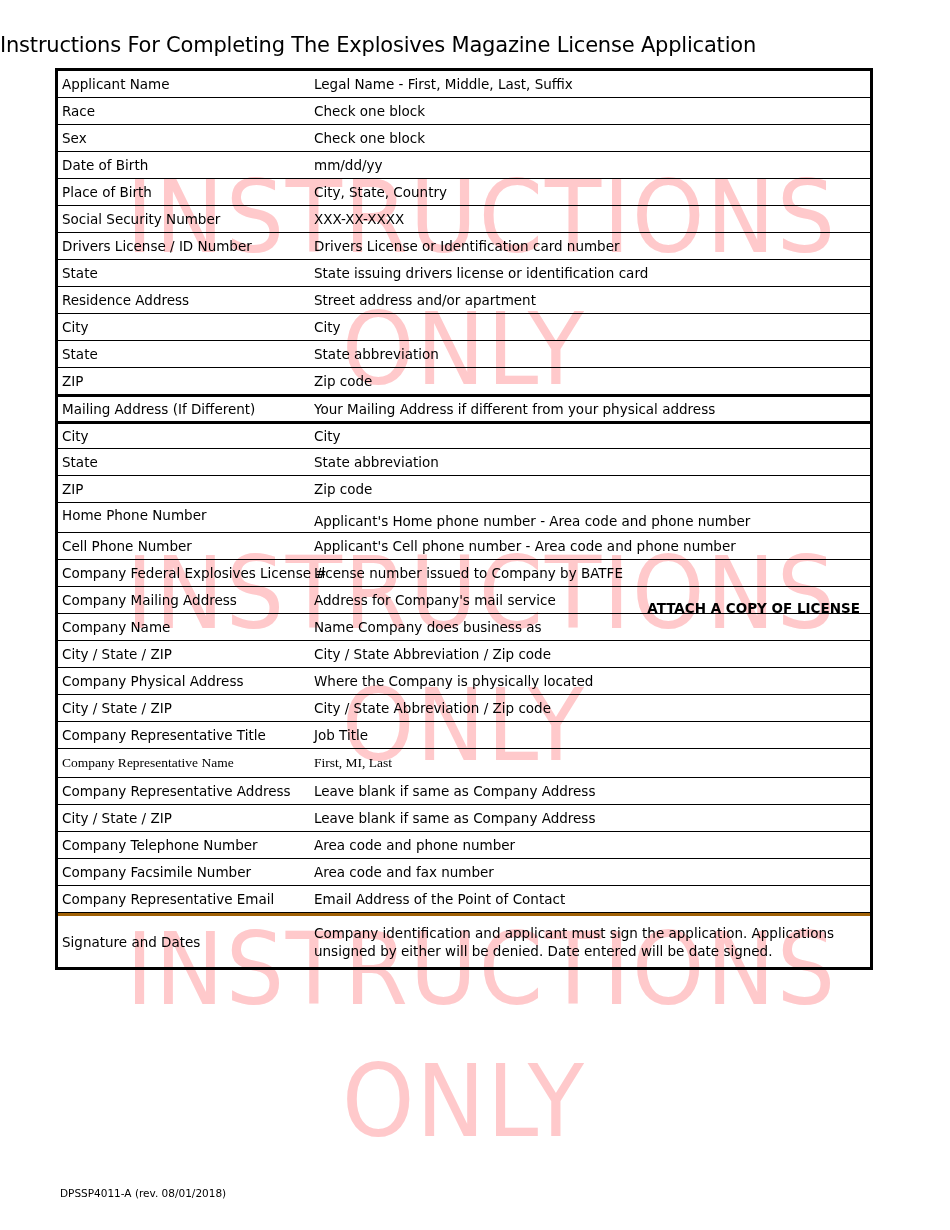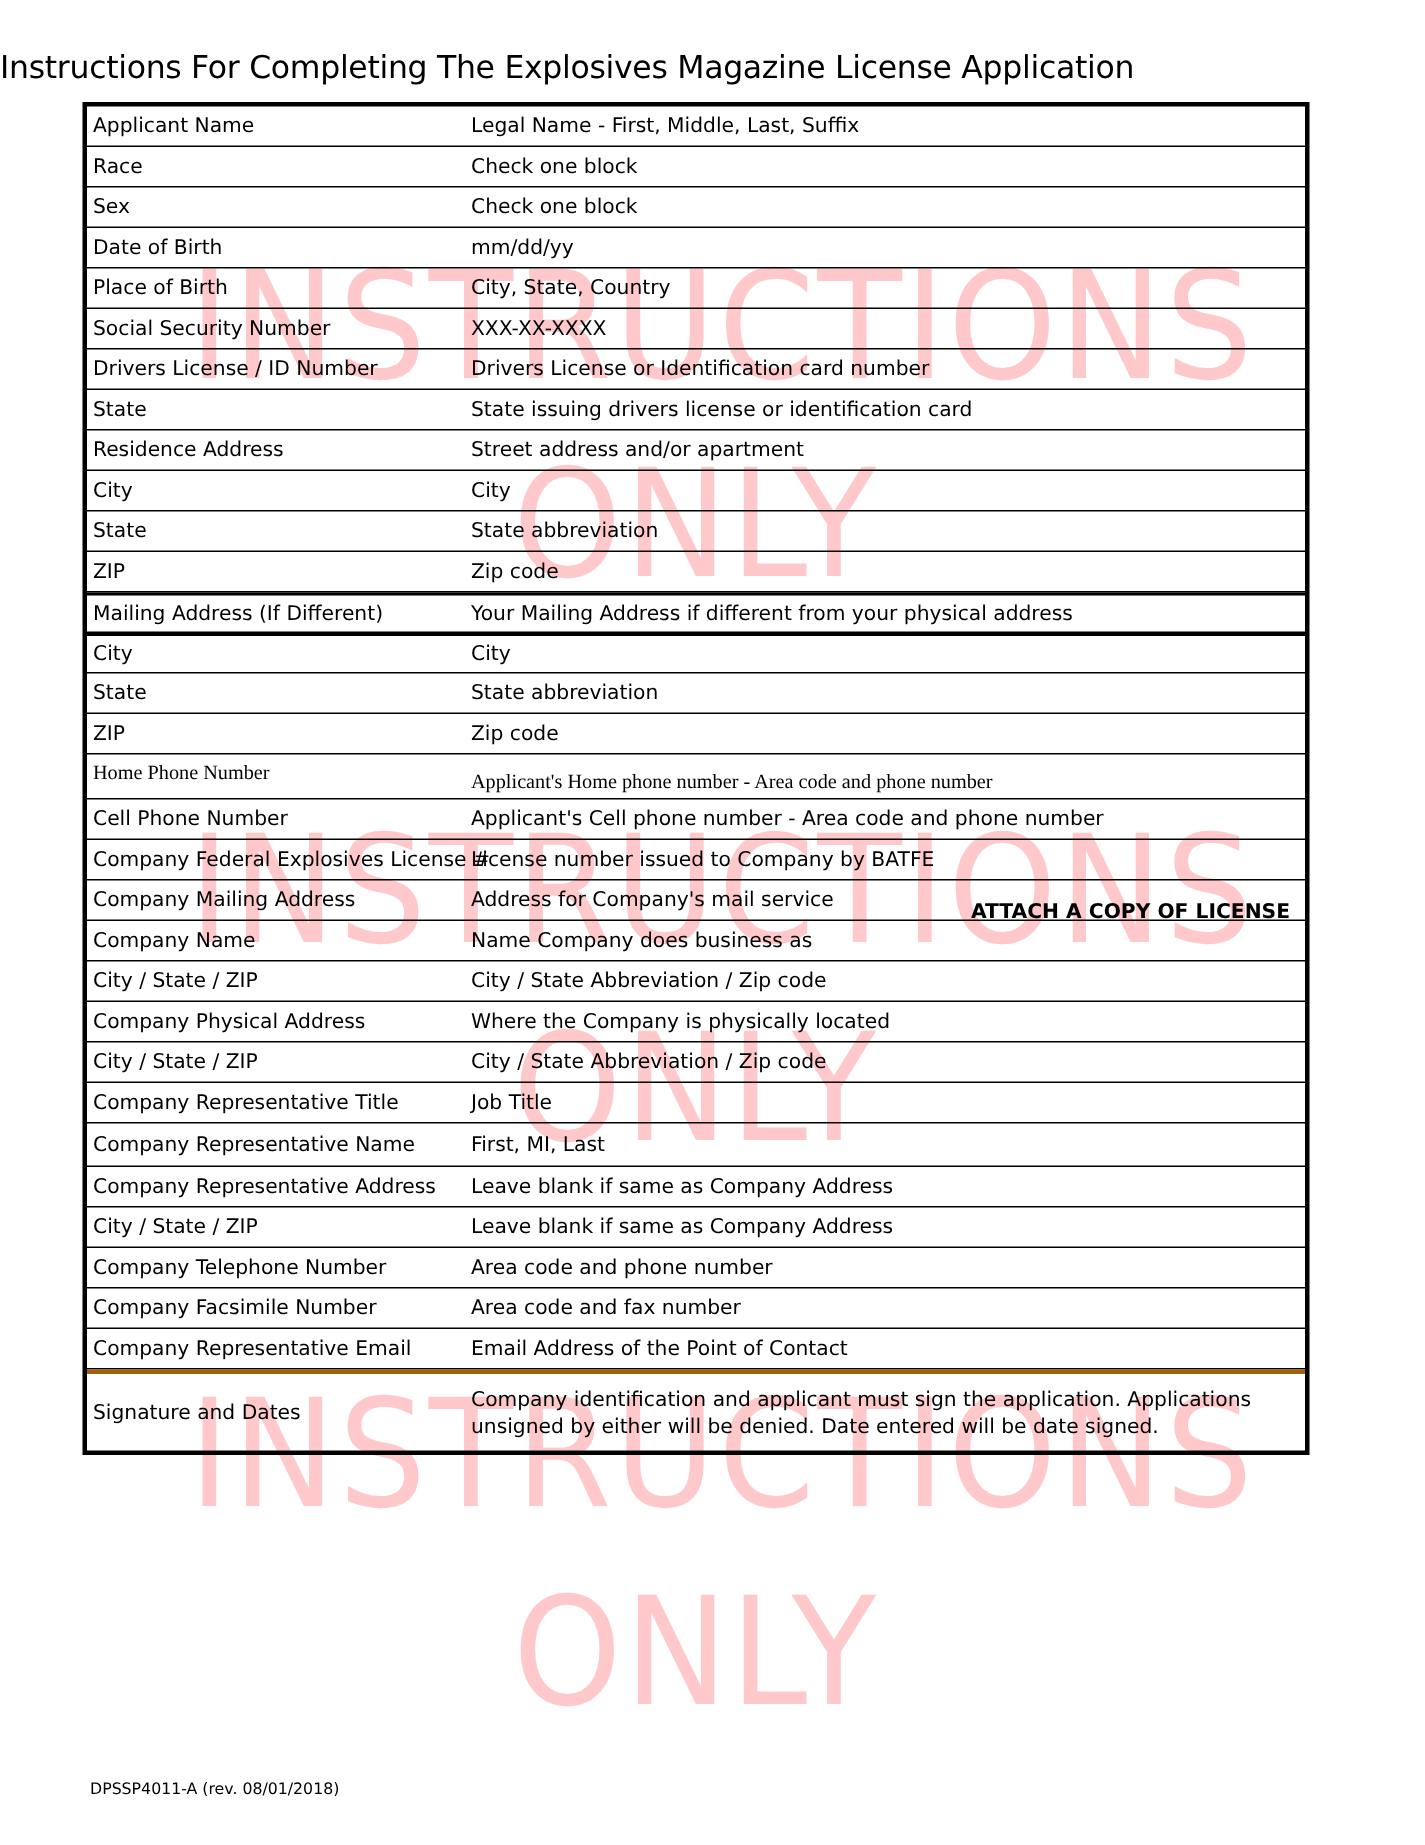--- a/index.html
+++ b/index.html
@@ -92,21 +92,21 @@
       <span class="c2">City</span>
     </div>
   <div class="row">
       <span class="c1">State</span>
       <span class="c2">State abbreviation</span>
     </div>
   <div class="row">
       <span class="c1">ZIP</span>
       <span class="c2">Zip code</span>
     </div>
-  <div class="row" style="height:30px;font-family:Liberation Serif, serif;">
+  <div class="row" style="height:30px;">
       <span class="c1" style="align-self:flex-start;padding-top:4px;">Home Phone Number</span>
       <span class="c2" style="align-self:flex-end;padding-bottom:3px;">Applicant's Home phone number - Area code and phone number</span>
     </div>
   <div class="row">
       <span class="c1">Cell Phone Number</span>
       <span class="c2">Applicant's Cell phone number - Area code and phone number</span>
     </div>
   <div class="row">
       <span class="c1">Company Federal Explosives License #</span>
       <span class="c2"><span>License number issued to Company by BATFE</span><span class="note">ATTACH A COPY OF LICENSE</span></span>
@@ -128,21 +128,21 @@
       <span class="c2">Where the Company is physically located</span>
     </div>
   <div class="row">
       <span class="c1">City / State / ZIP</span>
       <span class="c2">City / State Abbreviation / Zip code</span>
     </div>
   <div class="row">
       <span class="c1">Company Representative Title</span>
       <span class="c2">Job Title</span>
     </div>
-  <div class="row" style="height:29px;">
+  <div class="row" style="height:29px;font-family:Liberation Serif, serif;">
       <span class="c1">Company Representative Name</span>
       <span class="c2">First, MI, Last</span>
     </div>
   <div class="row">
       <span class="c1">Company Representative Address</span>
       <span class="c2">Leave blank if same as Company Address</span>
     </div>
   <div class="row">
       <span class="c1">City / State / ZIP</span>
       <span class="c2">Leave blank if same as Company Address</span>

